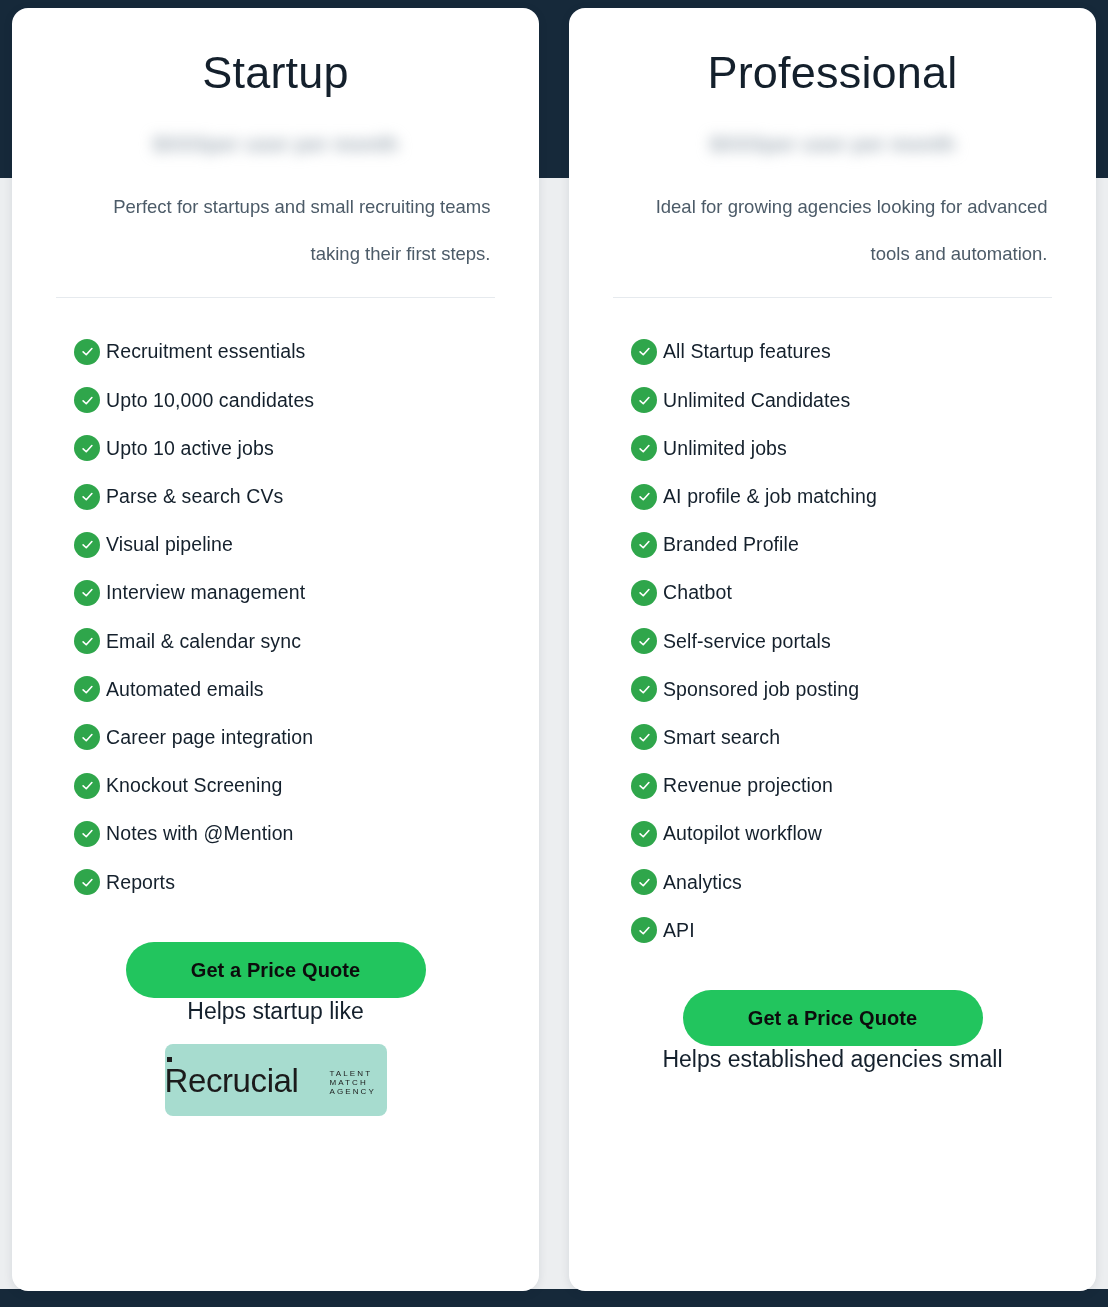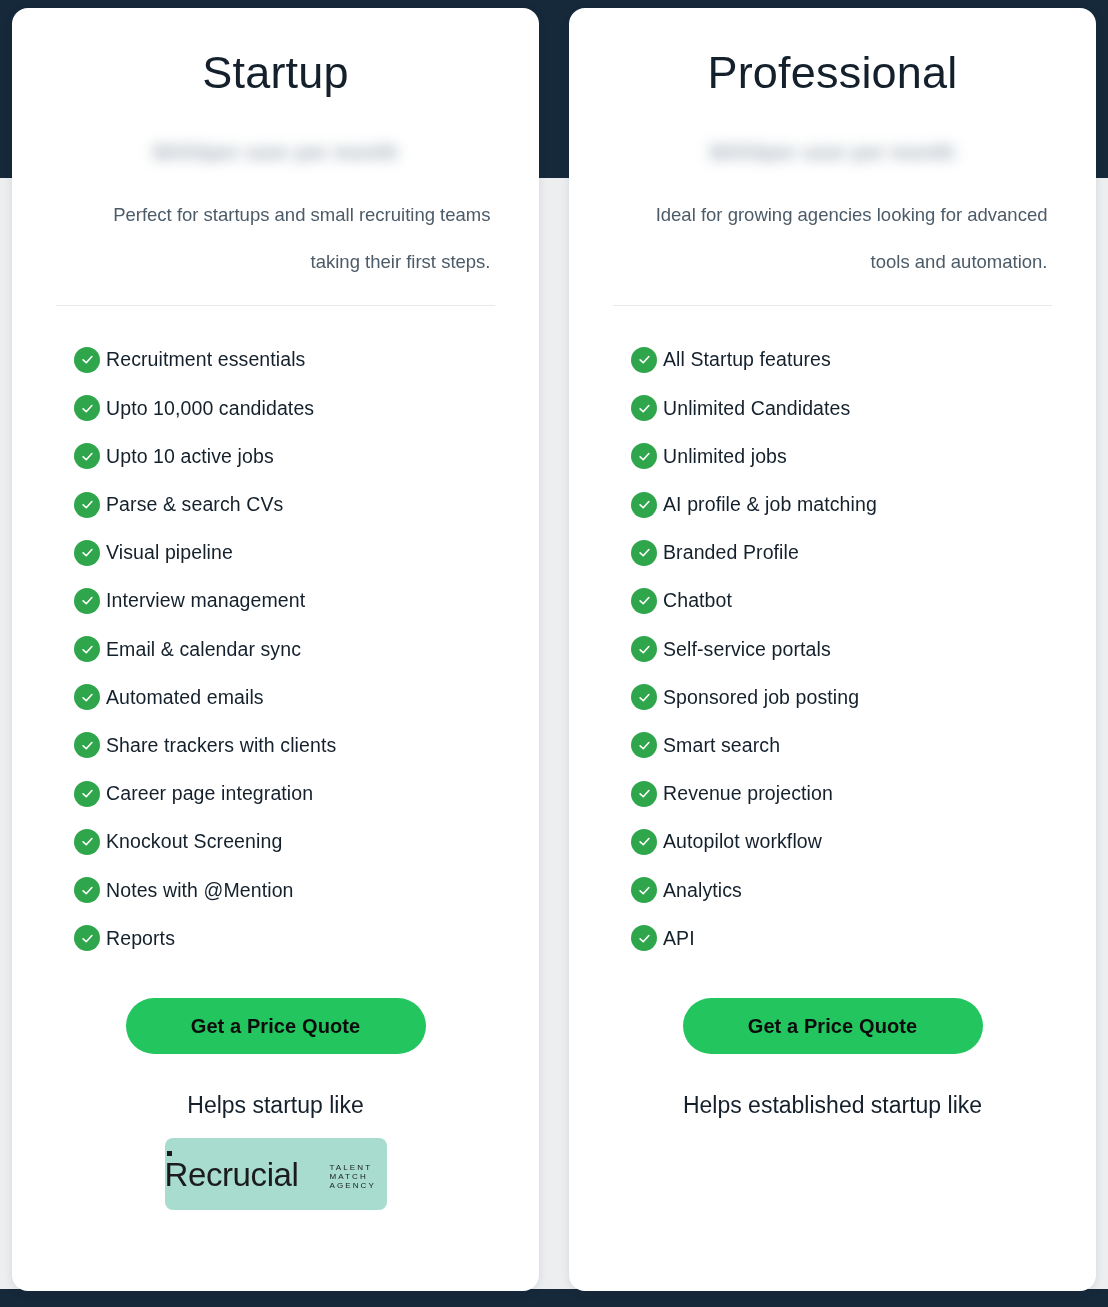--- a/index.html
+++ b/index.html
@@ -53,21 +53,21 @@
     overflow: hidden;
   }
 
   
   .plan-title {
     font-size: 45px;
     font-weight: 300;
     letter-spacing: 0.2px;
     color: #14202C;
     line-height: 1.1;
-    margin-bottom: 37px;
+    margin-bottom: 29px;
   }
 
   .plan-price {
     height: 34px;
     width: 300px;
     margin-bottom: 22px;
     display: flex;
     align-items: center;
     justify-content: center;
     position: relative;
@@ -140,21 +140,20 @@
     color: #0C0C0C;
     font-family: "Liberation Sans", sans-serif;
     font-size: 20px;
     font-weight: 700;
     letter-spacing: 0.1px;
     cursor: pointer;
   }
 
   
   .helps-label {
-    margin-top: 38px;
     font-size: 23px;
     font-weight: 500;
     color: #14202C;
     text-align: right;
   }
 
   .logo-box {
     margin-top: 19px;
     height: 72px;
     border-radius: 8px;
@@ -305,28 +304,20 @@
             </svg>
         </span>
         <span class="feature-label">Automated emails</span>
       </li>
       <li class="feature">
         <span class="check-icon">
           <svg width="15" height="15" viewBox="0 0 24 24" fill="none">
               <path d="M5 12.6 L10 17.2 L19 7.2" stroke="#FFFFFF" stroke-width="2.6" stroke-linecap="round" stroke-linejoin="round"></path>
             </svg>
         </span>
-        <span class="feature-label">Share trackers with clients</span>
-      </li>
-      <li class="feature">
-        <span class="check-icon">
-          <svg width="15" height="15" viewBox="0 0 24 24" fill="none">
-              <path d="M5 12.6 L10 17.2 L19 7.2" stroke="#FFFFFF" stroke-width="2.6" stroke-linecap="round" stroke-linejoin="round"></path>
-            </svg>
-        </span>
         <span class="feature-label">Career page integration</span>
       </li>
       <li class="feature">
         <span class="check-icon">
           <svg width="15" height="15" viewBox="0 0 24 24" fill="none">
               <path d="M5 12.6 L10 17.2 L19 7.2" stroke="#FFFFFF" stroke-width="2.6" stroke-linecap="round" stroke-linejoin="round"></path>
             </svg>
         </span>
         <span class="feature-label">Knockout Screening</span>
       </li>
@@ -476,18 +467,18 @@
           <svg width="15" height="15" viewBox="0 0 24 24" fill="none">
               <path d="M5 12.6 L10 17.2 L19 7.2" stroke="#FFFFFF" stroke-width="2.6" stroke-linecap="round" stroke-linejoin="round"></path>
             </svg>
         </span>
         <span class="feature-label">API</span>
       </li>
     </ul>
 
     <button class="cta">Get a Price Quote</button>
 
-    <div class="helps-label">Helps established startup like</div>
+    <div class="helps-label">Helps established agencies small</div>
 
 
   </section>
 
 </div>
 
 </body></html>

